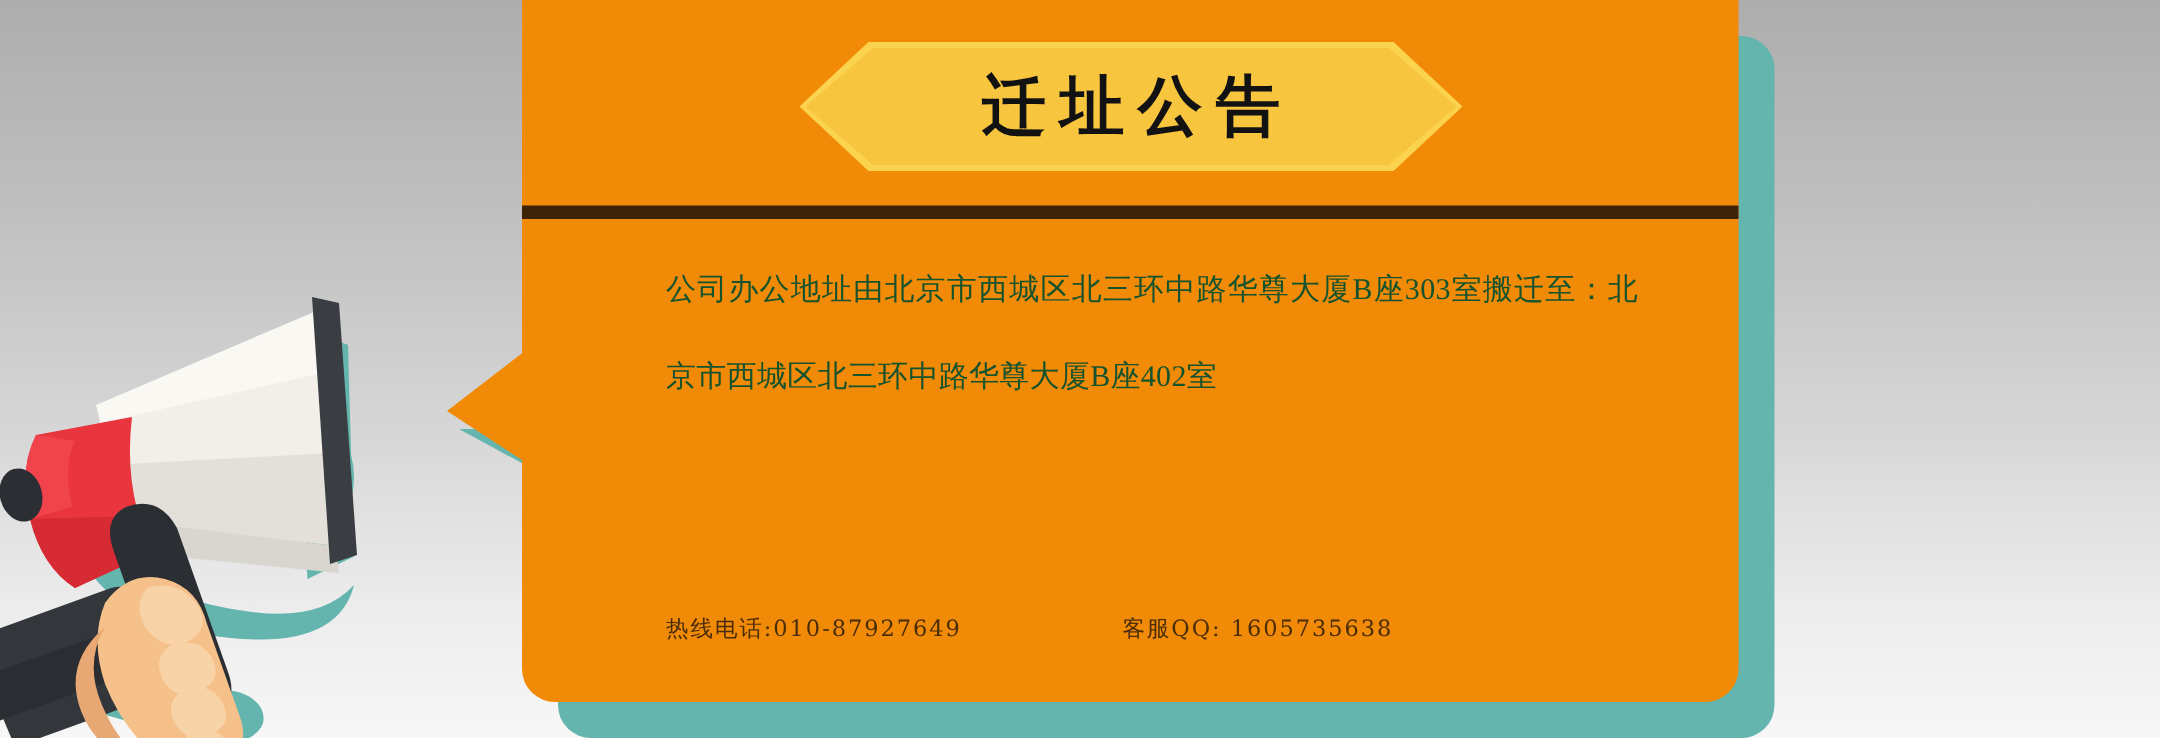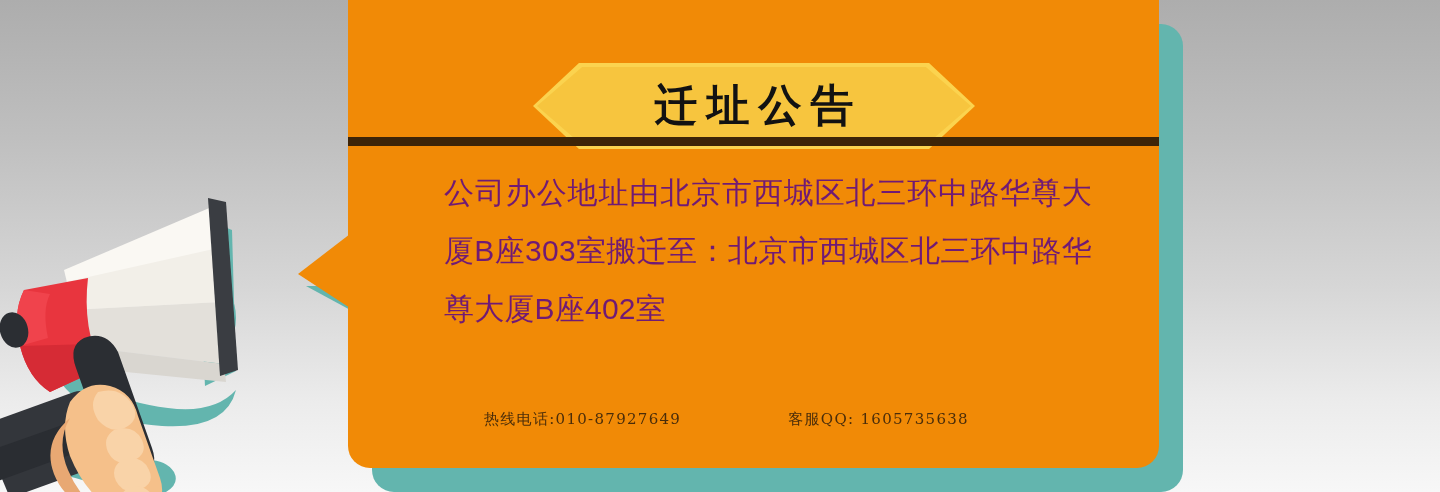--- a/index.html
+++ b/index.html
@@ -70,21 +70,20 @@
     border-right: 52px solid #F18A06;
   }
 
   
   .banner-wrap {
     position: absolute;
     left: 185px;
     top: 52px;
     width: 442px;
     height: 86px;
-    margin-top: 35px;
   }
   .banner-outline {
     position: absolute;
     inset: 0;
     background: #FBD34F;
     clip-path: polygon(10.4% 0%, 89.6% 0%, 100% 50%, 89.6% 100%, 10.4% 100%, 0% 50%);
   }
   .banner-fill {
     position: absolute;
     left: 4px; top: 4px; right: 4px; bottom: 4px;
@@ -114,38 +113,37 @@
     height: 9px;
     background: #3D2408;
   }
 
   
   .body-text {
     position: absolute;
     left: 96px;
     top: 188px;
     width: 648px;
-    color: #701a75;
-    font-size: 30px;
+    color: #14532d;
+    font-size: 20px;
     line-height: 58px;
-    font-family: Liberation Sans, sans-serif;
+    font-family: Liberation Serif, serif;
     letter-spacing: 0.2px;
     text-align: justify;
   }
 
   
   .footer {
     position: absolute;
     left: 96px;
     top: 434px;
     width: 660px;
     display: flex;
     justify-content: space-between;
     align-items: flex-start;
-    margin-left: 40px;
   }
   .footer-item {
     color: #4A2D0A;
     font-size: 15px;
     letter-spacing: 1.3px;
     font-family: "DejaVu Serif", "Liberation Serif", serif;
     white-space: nowrap;
   }
   .footer-spacer { width: 68px; }
 

